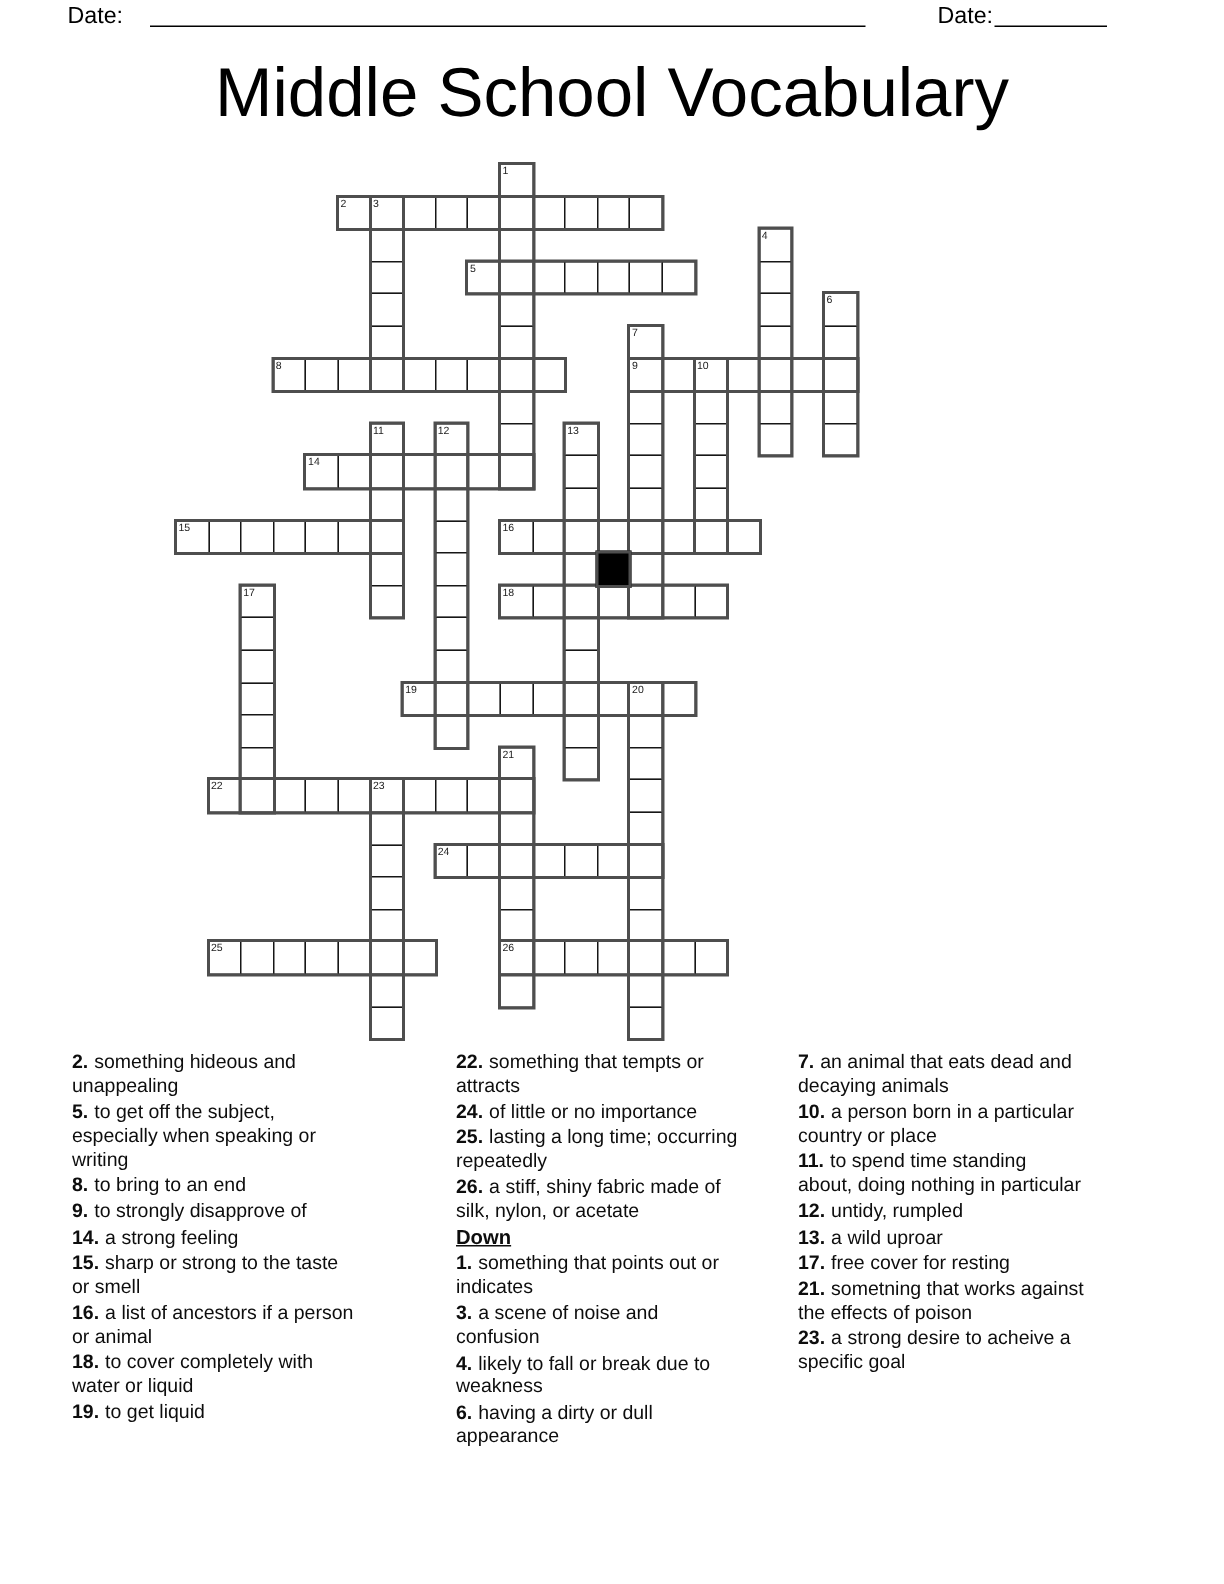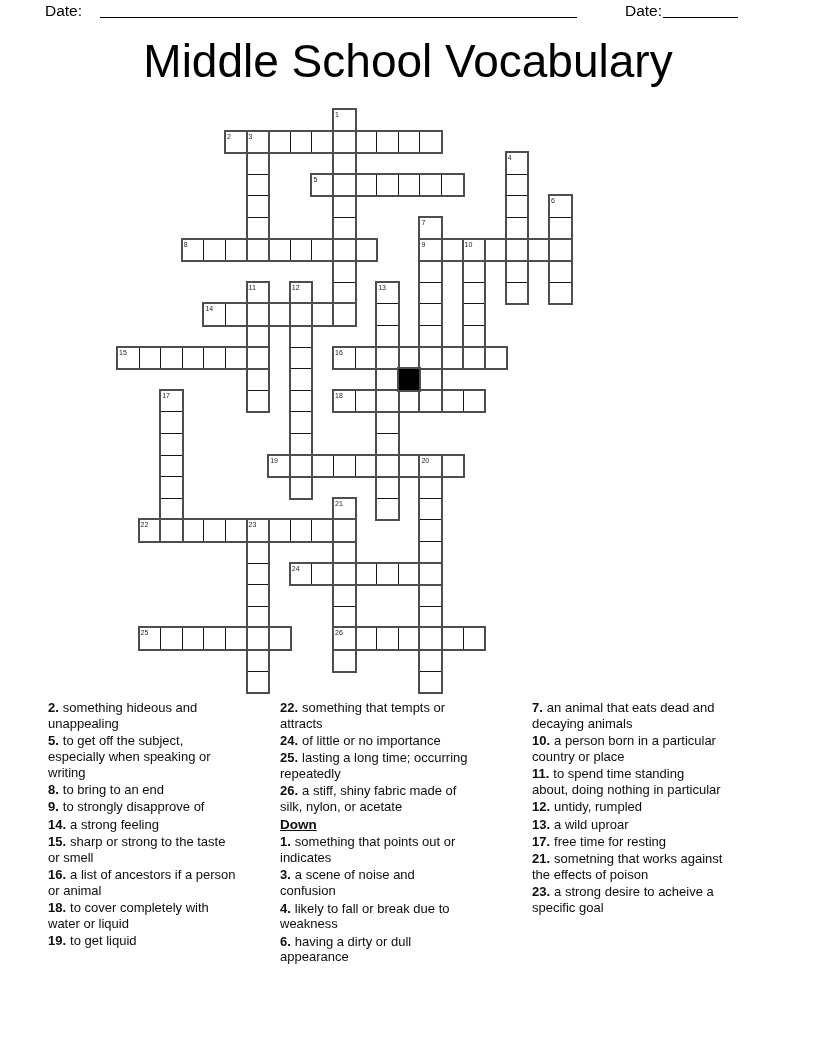--- a/index.html
+++ b/index.html
@@ -339,21 +339,21 @@
       <div class="clue"><span class="clue-num">9.</span><span class="clue-text">to strongly disapprove of</span></div>
       <div class="clue"><span class="clue-num">14.</span><span class="clue-text">a strong feeling</span></div>
       <div class="clue"><span class="clue-num">15.</span><span class="clue-text">sharp or strong to the taste
 or smell</span></div>
       <div class="clue"><span class="clue-num">16.</span><span class="clue-text">a list of ancestors if a person
 or animal</span></div>
       <div class="clue"><span class="clue-num">18.</span><span class="clue-text">to cover completely with
 water or liquid</span></div>
       <div class="clue"><span class="clue-num">19.</span><span class="clue-text">to get liquid</span></div>
     </div>
-    <div class="clue-col" style="left: 280px; width: 242px;">
+    <div class="clue-col" style="left: 304px; width: 242px;">
       <div class="clue"><span class="clue-num">22.</span><span class="clue-text">something that tempts or
 attracts</span></div>
       <div class="clue"><span class="clue-num">24.</span><span class="clue-text">of little or no importance</span></div>
       <div class="clue"><span class="clue-num">25.</span><span class="clue-text">lasting a long time; occurring
 repeatedly</span></div>
       <div class="clue"><span class="clue-num">26.</span><span class="clue-text">a stiff, shiny fabric made of
 silk, nylon, or acetate</span></div>
       <div class="clue-header">Down</div>
       <div class="clue"><span class="clue-num">1.</span><span class="clue-text">something that points out or
 indicates</span></div>
@@ -366,19 +366,19 @@
     </div>
     <div class="clue-col" style="left: 532px; width: 262px;">
       <div class="clue"><span class="clue-num">7.</span><span class="clue-text">an animal that eats dead and
 decaying animals</span></div>
       <div class="clue"><span class="clue-num">10.</span><span class="clue-text">a person born in a particular
 country or place</span></div>
       <div class="clue"><span class="clue-num">11.</span><span class="clue-text">to spend time standing
 about, doing nothing in particular</span></div>
       <div class="clue"><span class="clue-num">12.</span><span class="clue-text">untidy, rumpled</span></div>
       <div class="clue"><span class="clue-num">13.</span><span class="clue-text">a wild uproar</span></div>
-      <div class="clue"><span class="clue-num">17.</span><span class="clue-text">free time for resting</span></div>
+      <div class="clue"><span class="clue-num">17.</span><span class="clue-text">free cover for resting</span></div>
       <div class="clue"><span class="clue-num">21.</span><span class="clue-text">sometning that works against
 the effects of poison</span></div>
       <div class="clue"><span class="clue-num">23.</span><span class="clue-text">a strong desire to acheive a
 specific goal</span></div>
     </div>
   </div>
 
 </body></html>

